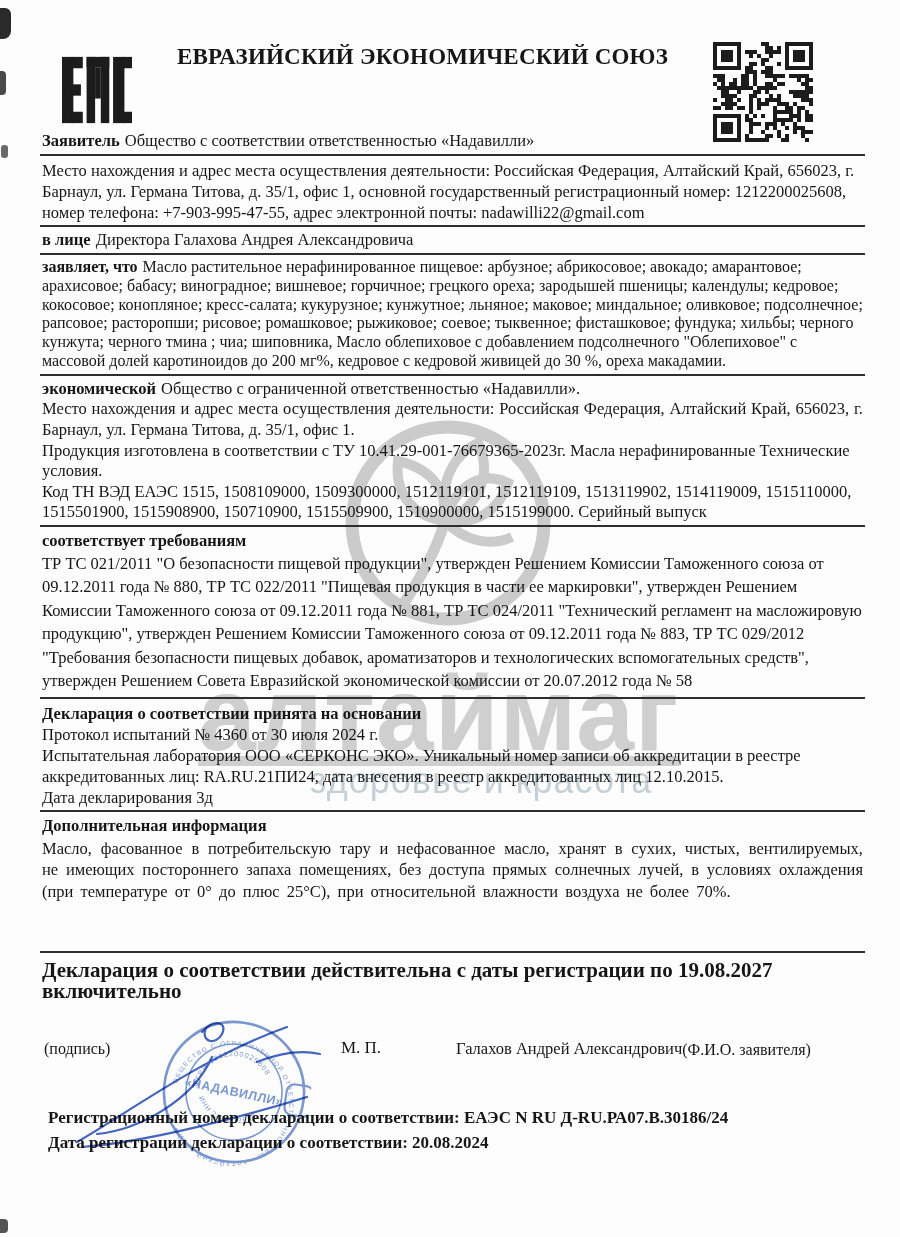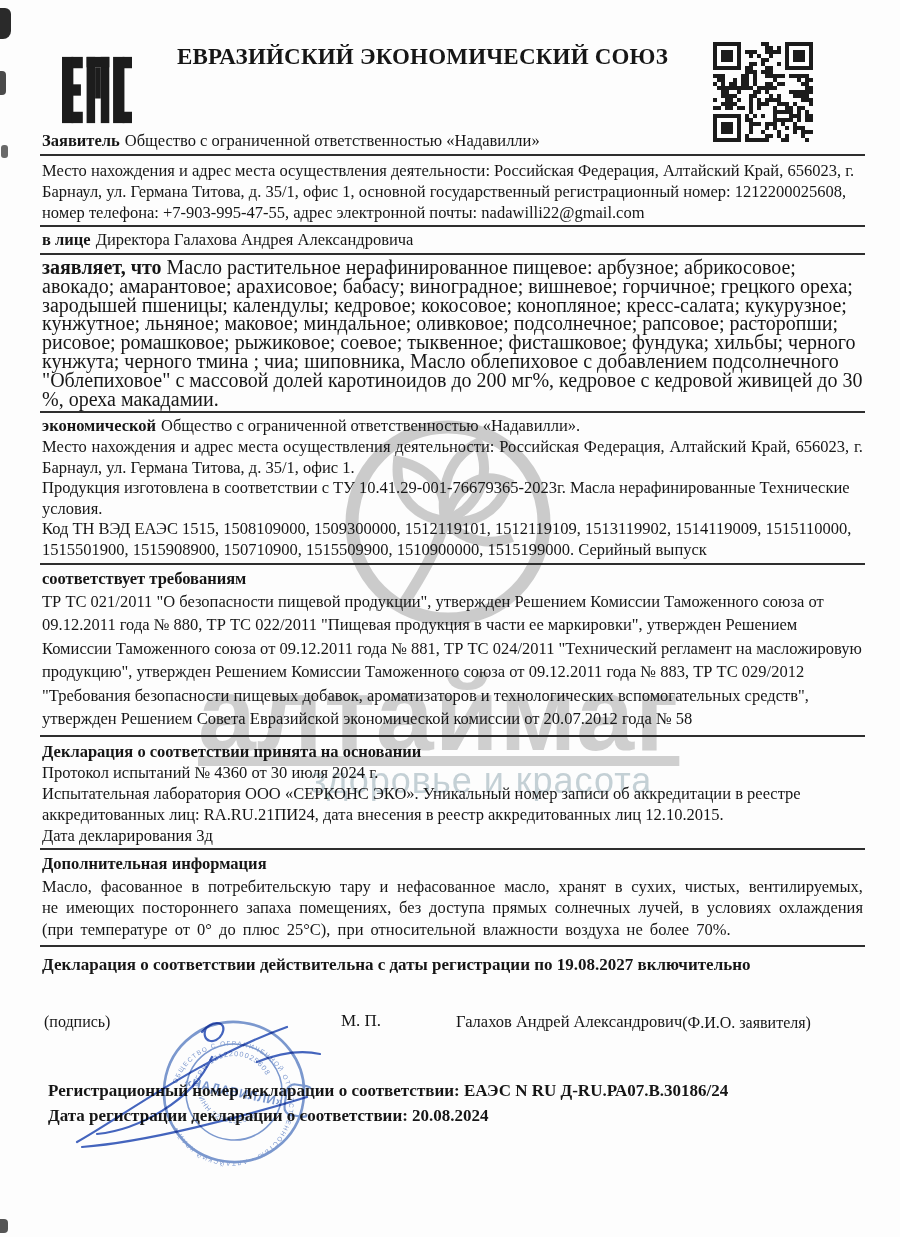--- a/index.html
+++ b/index.html
@@ -14,30 +14,30 @@
   .eac{position:absolute;left:22px;top:55px;width:70px;height:70px;}
   .titlebox{position:absolute;left:0;right:60px;top:46px;text-align:center;
     font-weight:bold;font-size:23px;line-height:22px;letter-spacing:.2px;}
   .qr{position:absolute;left:673px;top:42px;width:100px;height:100px;}
   .row-applicant{padding:2px 0 3px 2px;}
   .lbl{font-weight:bold;margin-right:5px;}
   .sec{border-top:2px solid #2e2e2e;}
   p{margin:0;}
   .addr1{padding:4px 2px 2px 2px;line-height:21px;}
   .row-person{padding:2px 2px 3px 2px;}
-  .declare{padding:3px 2px 3px 2px;font-size:20px;line-height:18.8px;}
+  .declare{padding:3px 2px 3px 2px;font-size:16px;line-height:18.8px;}
   .maker{padding:3px 2px 2px 2px;line-height:20.6px;}
   .maker .just{text-align:justify;}
   .comply{padding:3px 2px 4px 2px;line-height:23.5px;}
   .comply .head{line-height:22px;}
   .basis{padding:4px 2px 2px 2px;line-height:21px;}
   .basis .prot{}
   .addinfo{padding:3px 2px 5px 2px;}
   .addinfo .txt{text-align:justify;word-spacing:3px;line-height:21.5px;margin-top:2px;}
-  .validity{padding:7px 2px 5px 2px;font-weight:bold;font-size:17px;}
+  .validity{padding:7px 2px 5px 2px;font-weight:bold;font-size:21px;margin-top:44px;}
   .sigarea{position:relative;height:92px;}
   .sigrow{position:absolute;left:0;right:0;top:28px;display:flex;align-items:flex-end;}
   .sigcol{display:flex;flex-direction:row;}
   .sig-left{width:258px;margin-left:4px;}
   .sig-mp{margin:2px 0 2px 24px;width:70px;text-align:center;font-size:17px;}
   .sig-right{flex:1;margin-left:60px;margin-right:4px;}
   .rule{border-bottom:1.5px solid #2e2e2e;height:22px;}
   .overline{text-align:center;height:22px;font-size:16.5px;}
   .caption{text-align:center;font-size:16px;padding-top:1px;}
   .reg{padding:6px 0 0 8px;font-weight:bold;font-size:17px;line-height:25px;}
@@ -315,21 +315,21 @@
           <rect x="8" y="8" width="12" height="12" fill="#1c1c1c"></rect>
           <rect x="72" y="0" width="28" height="28" fill="#1c1c1c"></rect>
           <rect x="76" y="4" width="20" height="20" fill="#ffffff"></rect>
           <rect x="80" y="8" width="12" height="12" fill="#1c1c1c"></rect>
           <rect x="0" y="72" width="28" height="28" fill="#1c1c1c"></rect>
           <rect x="4" y="76" width="20" height="20" fill="#ffffff"></rect>
           <rect x="8" y="80" width="12" height="12" fill="#1c1c1c"></rect>
         </svg>
     </div>
 
-    <p class="row-applicant"><b class="lbl">Заявитель</b><span>Общество с ограниченной ответственностью «Надавилли»</span></p>
+    <p class="row-applicant"><b class="lbl">Заявитель</b><span>Общество с соответствии ответственностью «Надавилли»</span></p>
 
     <div class="sec addr1">
       <p>Место нахождения и адрес места осуществления деятельности: Российская Федерация, Алтайский Край, 656023, г. Барнаул, ул. Германа Титова, д. 35/1, офис 1, основной государственный регистрационный номер: 1212200025608, номер телефона: +7-903-995-47-55, адрес электронной почты: nadawilli22@gmail.com</p>
     </div>
 
     <div class="sec row-person">
       <p><b class="lbl">в лице</b><span>Директора Галахова Андрея Александровича</span></p>
     </div>
 
     <div class="sec declare">

